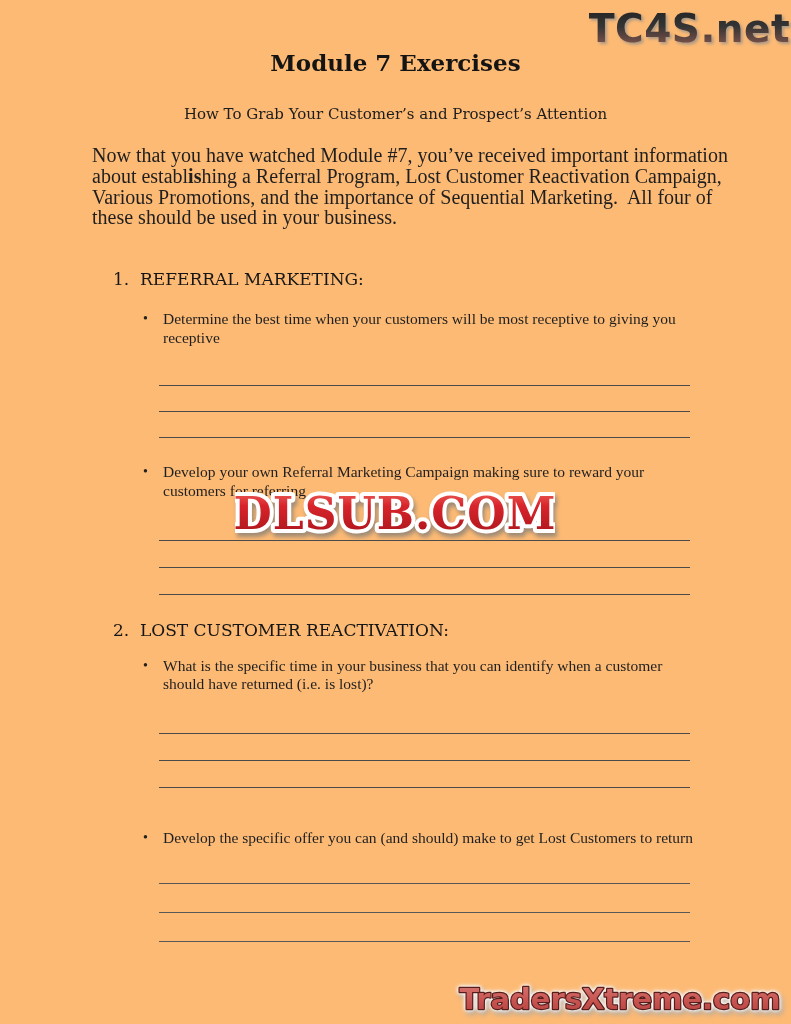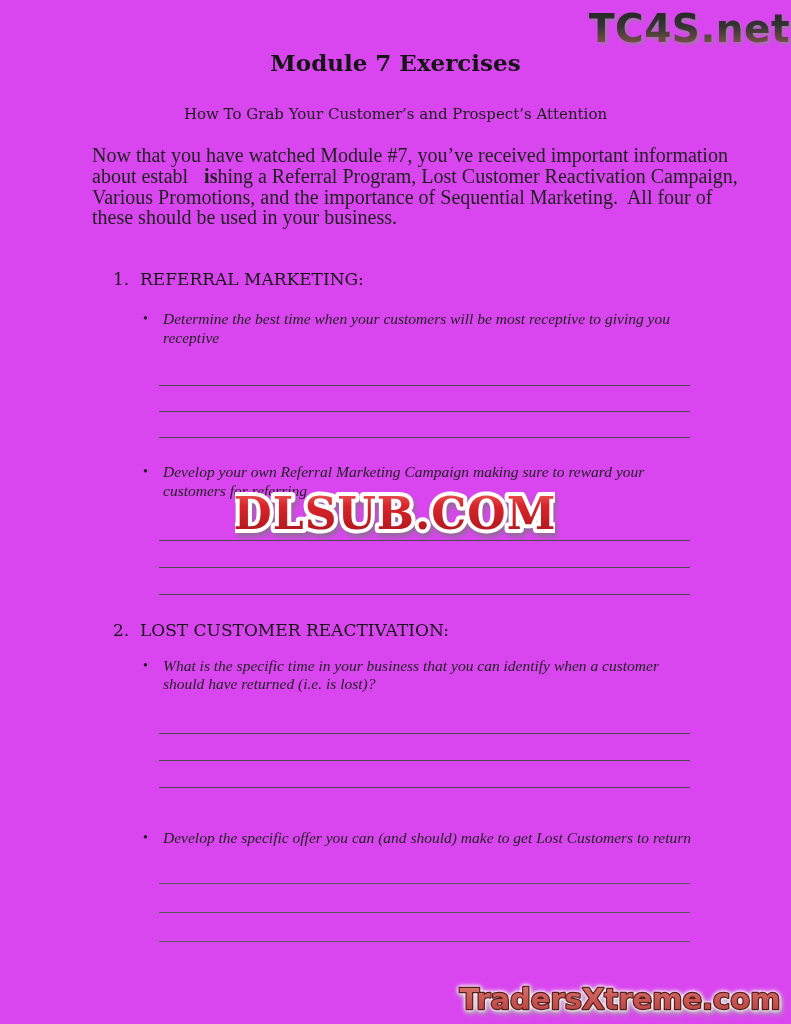--- a/index.html
+++ b/index.html
@@ -1,21 +1,21 @@
 <!DOCTYPE html>
 <html><head>
 <meta charset="utf-8">
 <style>
   * { margin: 0; padding: 0; box-sizing: border-box; }
   html, body { background: #e8e8e8; }
   .page {
     position: relative;
     width: 791px;
     height: 1024px;
-    background: #d946ef;
+    background: #fdba74;
     overflow: hidden;
     font-family: "Liberation Serif", serif;
     color: #1f1f1f;
     margin: 0 auto;
   }
 
   
   .doc-title {
     margin-top: 49px;
     text-align: center;
@@ -37,21 +37,21 @@
   
   .intro {
     margin: 19px 0 0 92px;
     width: 600px;
     font-size: 20px;
   }
   .intro .tline {
     line-height: 20.8px;
     white-space: pre;
   }
-  .intro .b { font-weight: bold; padding-left: 16px; }
+  .intro .b { font-weight: bold; }
 
   
   .section-heading {
     display: flex;
     margin-left: 113px;
     font-family: "DejaVu Serif", serif;
     font-size: 17px;
     line-height: 20px;
     color: #161616;
   }
@@ -63,21 +63,21 @@
   .bullet {
     display: flex;
     margin-left: 143px;
     font-size: 15.5px;
   }
   .bullet .glyph {
     width: 20px;
     line-height: 18.6px;
     font-size: 14px;
   }
-  .bullet .btext { width: 562px; font-style: italic; }
+  .bullet .btext { width: 562px; }
   .bullet .btext .tline { line-height: 18.6px; white-space: pre; }
   .bl1 { margin-top: 21px; }
   .bl2 { margin-top: 25px; }
   .bl3 { margin-top: 17px; }
   .bl4 { margin-top: 41px; }
 
   
   .lines-group { margin-left: 159px; width: 531px; }
   .lines-group .wline {
     height: 26px;

